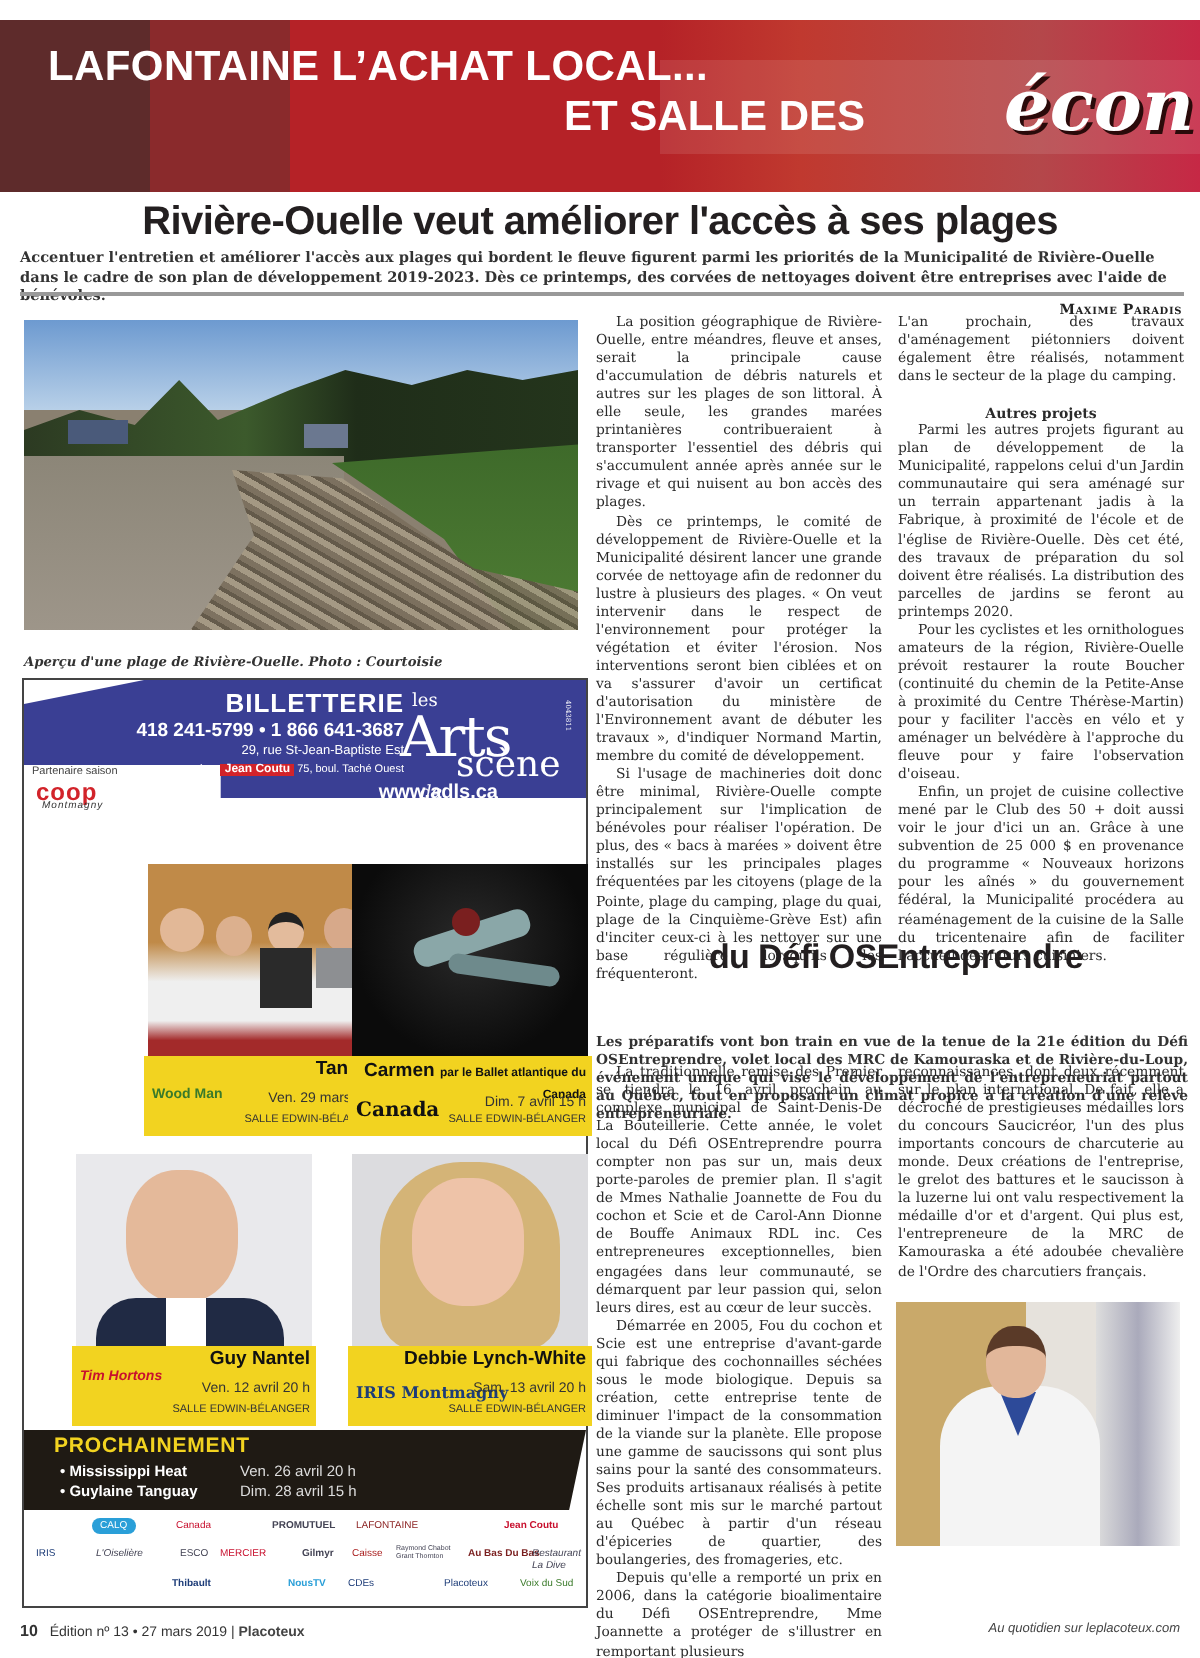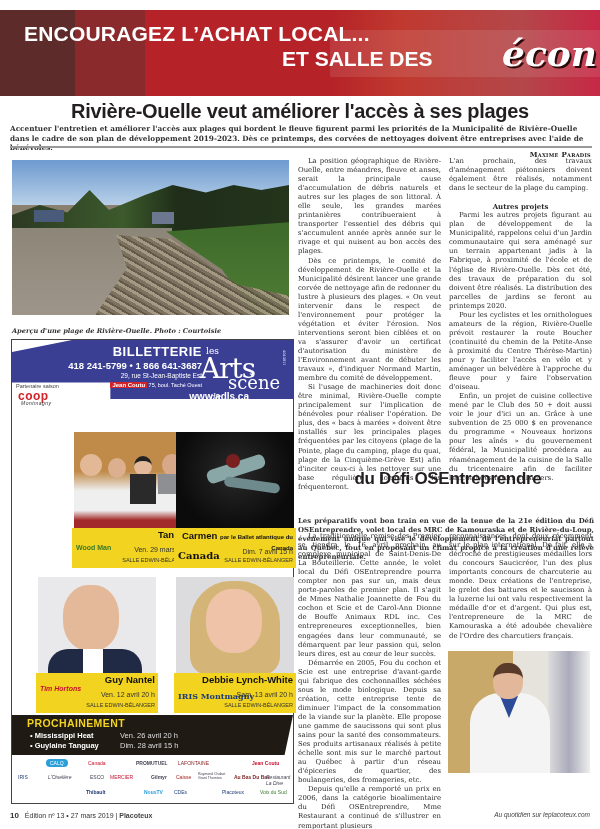--- a/index.html
+++ b/index.html
@@ -85,21 +85,21 @@
   .footer-l { position: absolute; left: 10px; top: 811px; font-family: "Liberation Sans", sans-serif; font-size: 7px; color: #333; }
   .footer-l b { font-size: 8px; margin-right: 4px; }
   .footer-l .pl { font-weight: bold; color: #444; }
   .footer-r { position: absolute; right: 10px; top: 811px; font-family: "Liberation Sans", sans-serif; font-size: 6.5px; font-style: italic; color: #444; }
 </style>
 </head>
 <body>
 
 <div class="banner">
   <div class="shade"></div>
-  <div class="l1">ENCOURAGEZ L’ACHAT LOCAL...</div>
+  <div class="l1">LAFONTAINE L’ACHAT LOCAL...</div>
   <div class="l2">ET SALLE DES</div>
   <div class="script">écon</div>
 </div>
 
 <h1 class="h1">Rivière-Ouelle veut améliorer l'accès à ses plages</h1>
 <div class="lead">Accentuer l'entretien et améliorer l'accès aux plages qui bordent le fleuve figurent parmi les priorités de la Municipalité de Rivière-Ouelle dans le cadre de son plan de développement 2019-2023. Dès ce printemps, des corvées de nettoyages doivent être entreprises avec l'aide de bénévoles.</div>
 <div class="rule"></div>
 <div class="byline">Maxime Paradis</div>
 
 <div class="photo">
@@ -244,21 +244,21 @@
 
 <h2 class="h2">
   <br>
   <span>du Défi OSEntreprendre</span>
 </h2>
 <div class="lead2">Les préparatifs vont bon train en vue de la tenue de la 21e édition du Défi OSEntreprendre, volet local des MRC de Kamouraska et de Rivière-du-Loup, événement unique qui vise le développement de l'entrepreneuriat partout au Québec, tout en proposant un climat propice à la création d'une relève entrepreneuriale.</div>
 
 <div class="col" style="left:298px; top:532px; width:143px;">
   <p>La traditionnelle remise des Premier se tiendra le 16 avril prochain au complexe municipal de Saint-Denis-De La Bouteillerie. Cette année, le volet local du Défi OSEntreprendre pourra compter non pas sur un, mais deux porte-paroles de premier plan. Il s'agit de Mmes Nathalie Joannette de Fou du cochon et Scie et de Carol-Ann Dionne de Bouffe Animaux RDL inc. Ces entrepreneures exceptionnelles, bien engagées dans leur communauté, se démarquent par leur passion qui, selon leurs dires, est au cœur de leur succès.</p>
   <p>Démarrée en 2005, Fou du cochon et Scie est une entreprise d'avant-garde qui fabrique des cochonnailles séchées sous le mode biologique. Depuis sa création, cette entreprise tente de diminuer l'impact de la consommation de la viande sur la planète. Elle propose une gamme de saucissons qui sont plus sains pour la santé des consommateurs. Ses produits artisanaux réalisés à petite échelle sont mis sur le marché partout au Québec à partir d'un réseau d'épiceries de quartier, des boulangeries, des fromageries, etc.</p>
-  <p>Depuis qu'elle a remporté un prix en 2006, dans la catégorie bioalimentaire du Défi OSEntreprendre, Mme Restaurant a continué de s'illustrer en remportant plusieurs</p>
+  <p>Depuis qu'elle a remporté un prix en 2006, dans la catégorie bioalimentaire du Défi OSEntreprendre, Mme Joannette a protéger de s'illustrer en remportant plusieurs</p>
 </div>
 <div class="col" style="left:449px; top:532px; width:143px;">
   <p style="text-indent:0">reconnaissances, dont deux récemment sur le plan international. De fait, elle a décroché de prestigieuses médailles lors du concours Saucicréor, l'un des plus importants concours de charcuterie au monde. Deux créations de l'entreprise, le grelot des battures et le saucisson à la luzerne lui ont valu respectivement la médaille d'or et d'argent. Qui plus est, l'entrepreneure de la MRC de Kamouraska a été adoubée chevalière de l'Ordre des charcutiers français.</p>
 </div>
 
 <div class="photo2">
   <div class="wall"></div>
   <div class="door"></div>
   <div class="coat"></div>
   <div class="shirt"></div>

